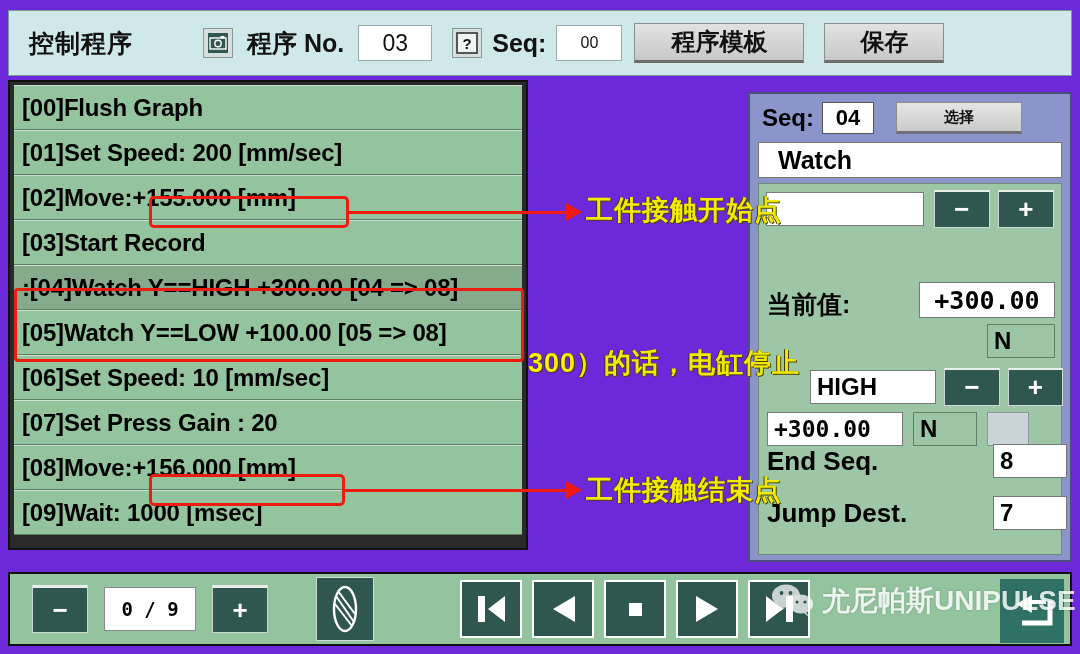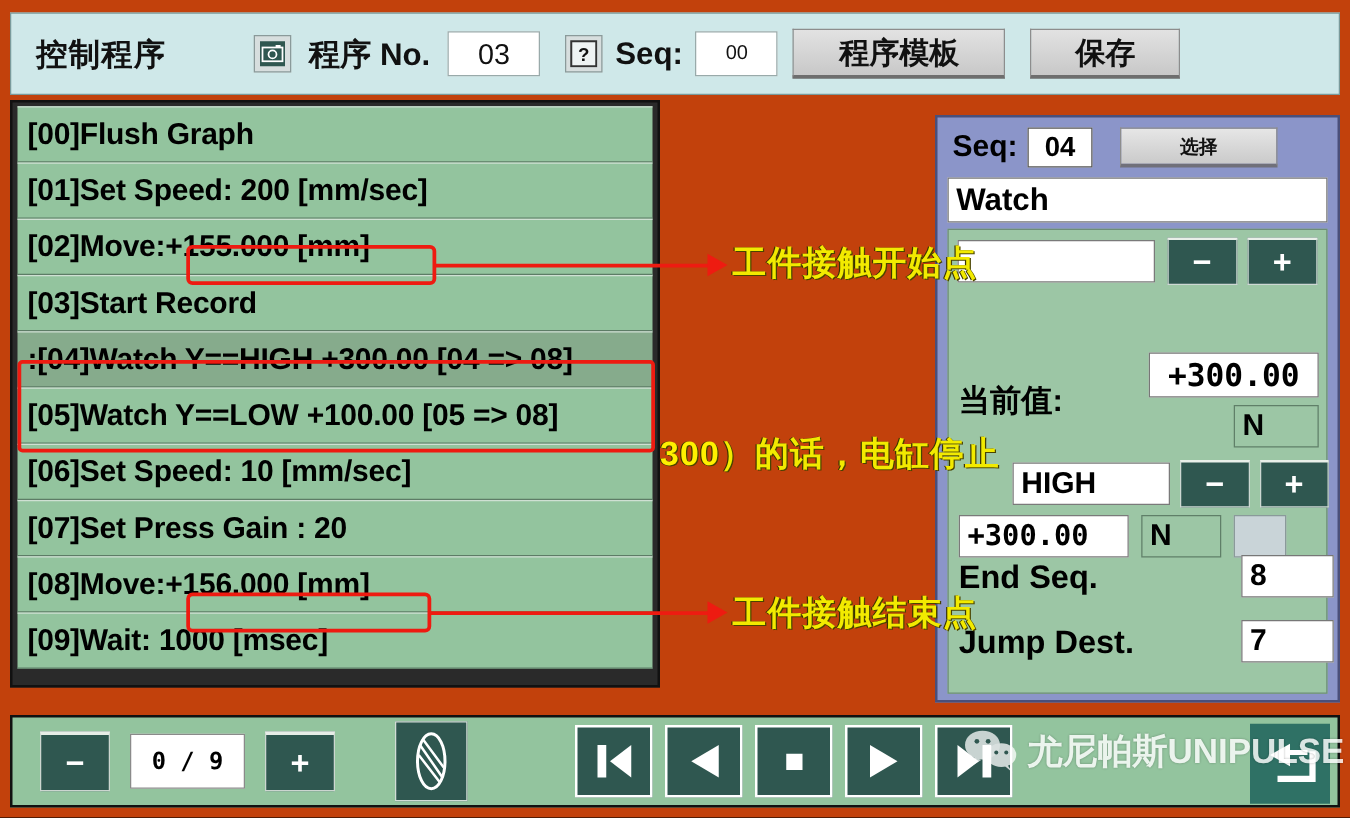--- a/index.html
+++ b/index.html
@@ -4,21 +4,21 @@
 <style>
   * { box-sizing: border-box; }
   html, body {
     margin: 0; padding: 0;
     background: #000;
     font-family: "Liberation Sans", "DejaVu Sans", sans-serif;
   }
   #screen {
     position: relative;
     width: 1080px; height: 654px;
-    background: #c2410c;
+    background: #6d28d9;
     overflow: hidden;
   }
 
   
   #header {
     position: absolute;
     left: 8px; top: 10px;
     width: 1064px; height: 66px;
     background: #cfe8e9;
     border: 1px solid #7a9a9b;
@@ -109,42 +109,42 @@
   #rp-select-btn {
     margin-left: 22px; width: 126px; height: 32px;
     background: linear-gradient(#e6e6e6, #cacaca);
     border: 1px solid #8d8d8d; border-bottom: 3px solid #70707a;
     display: flex; align-items: center; justify-content: center;
     font-size: 15px; font-weight: 600; color: #111;
   }
   #rp-cmd {
     margin-top: 6px; height: 36px; background: #fff;
     border: 1px solid #777; display: flex; align-items: center;
-    padding-left: 6px; font-size: 25px; font-weight: 600; color: #000;
+    padding-left: 19px; font-size: 25px; font-weight: 600; color: #000;
   }
   #rp-body {
     margin-top: 5px; height: 372px; background: #9cc6a5;
     border: 1px solid #6d8d76; padding: 6px 7px;
     position: relative;
   }
   .rowflex { display: flex; align-items: center; }
   .wfield {
     background: #fff; border: 1px solid #7a7a7a; height: 34px;
     display: flex; align-items: center; padding-left: 6px;
     font-size: 24px; font-weight: 600; color: #000;
   }
   .dkbtn {
     width: 60px; height: 38px; background: #2f5750;
     border: 1px solid #cdd8d2; border-top: 2px solid #e9efe9;
     color: #fff; font-size: 26px; font-weight: 700;
     display: flex; align-items: center; justify-content: center;
   }
   #arg-field { width: 168px; }
   #cur-label {
-    position: absolute; left: 8px; top: 120px;
+    position: absolute; left: 8px; top: 104px;
     font-size: 25px; font-weight: 600; color: #000; white-space: nowrap;
   }
   #cur-value {
     position: absolute; right: 6px; top: 98px;
     width: 136px; height: 36px; background: #fff; border: 1px solid #777;
     display: flex; align-items: center; justify-content: center;
     font-family: "DejaVu Sans Mono", monospace;
     font-size: 25px; font-weight: 700; color: #000;
   }
   #cur-unit {

